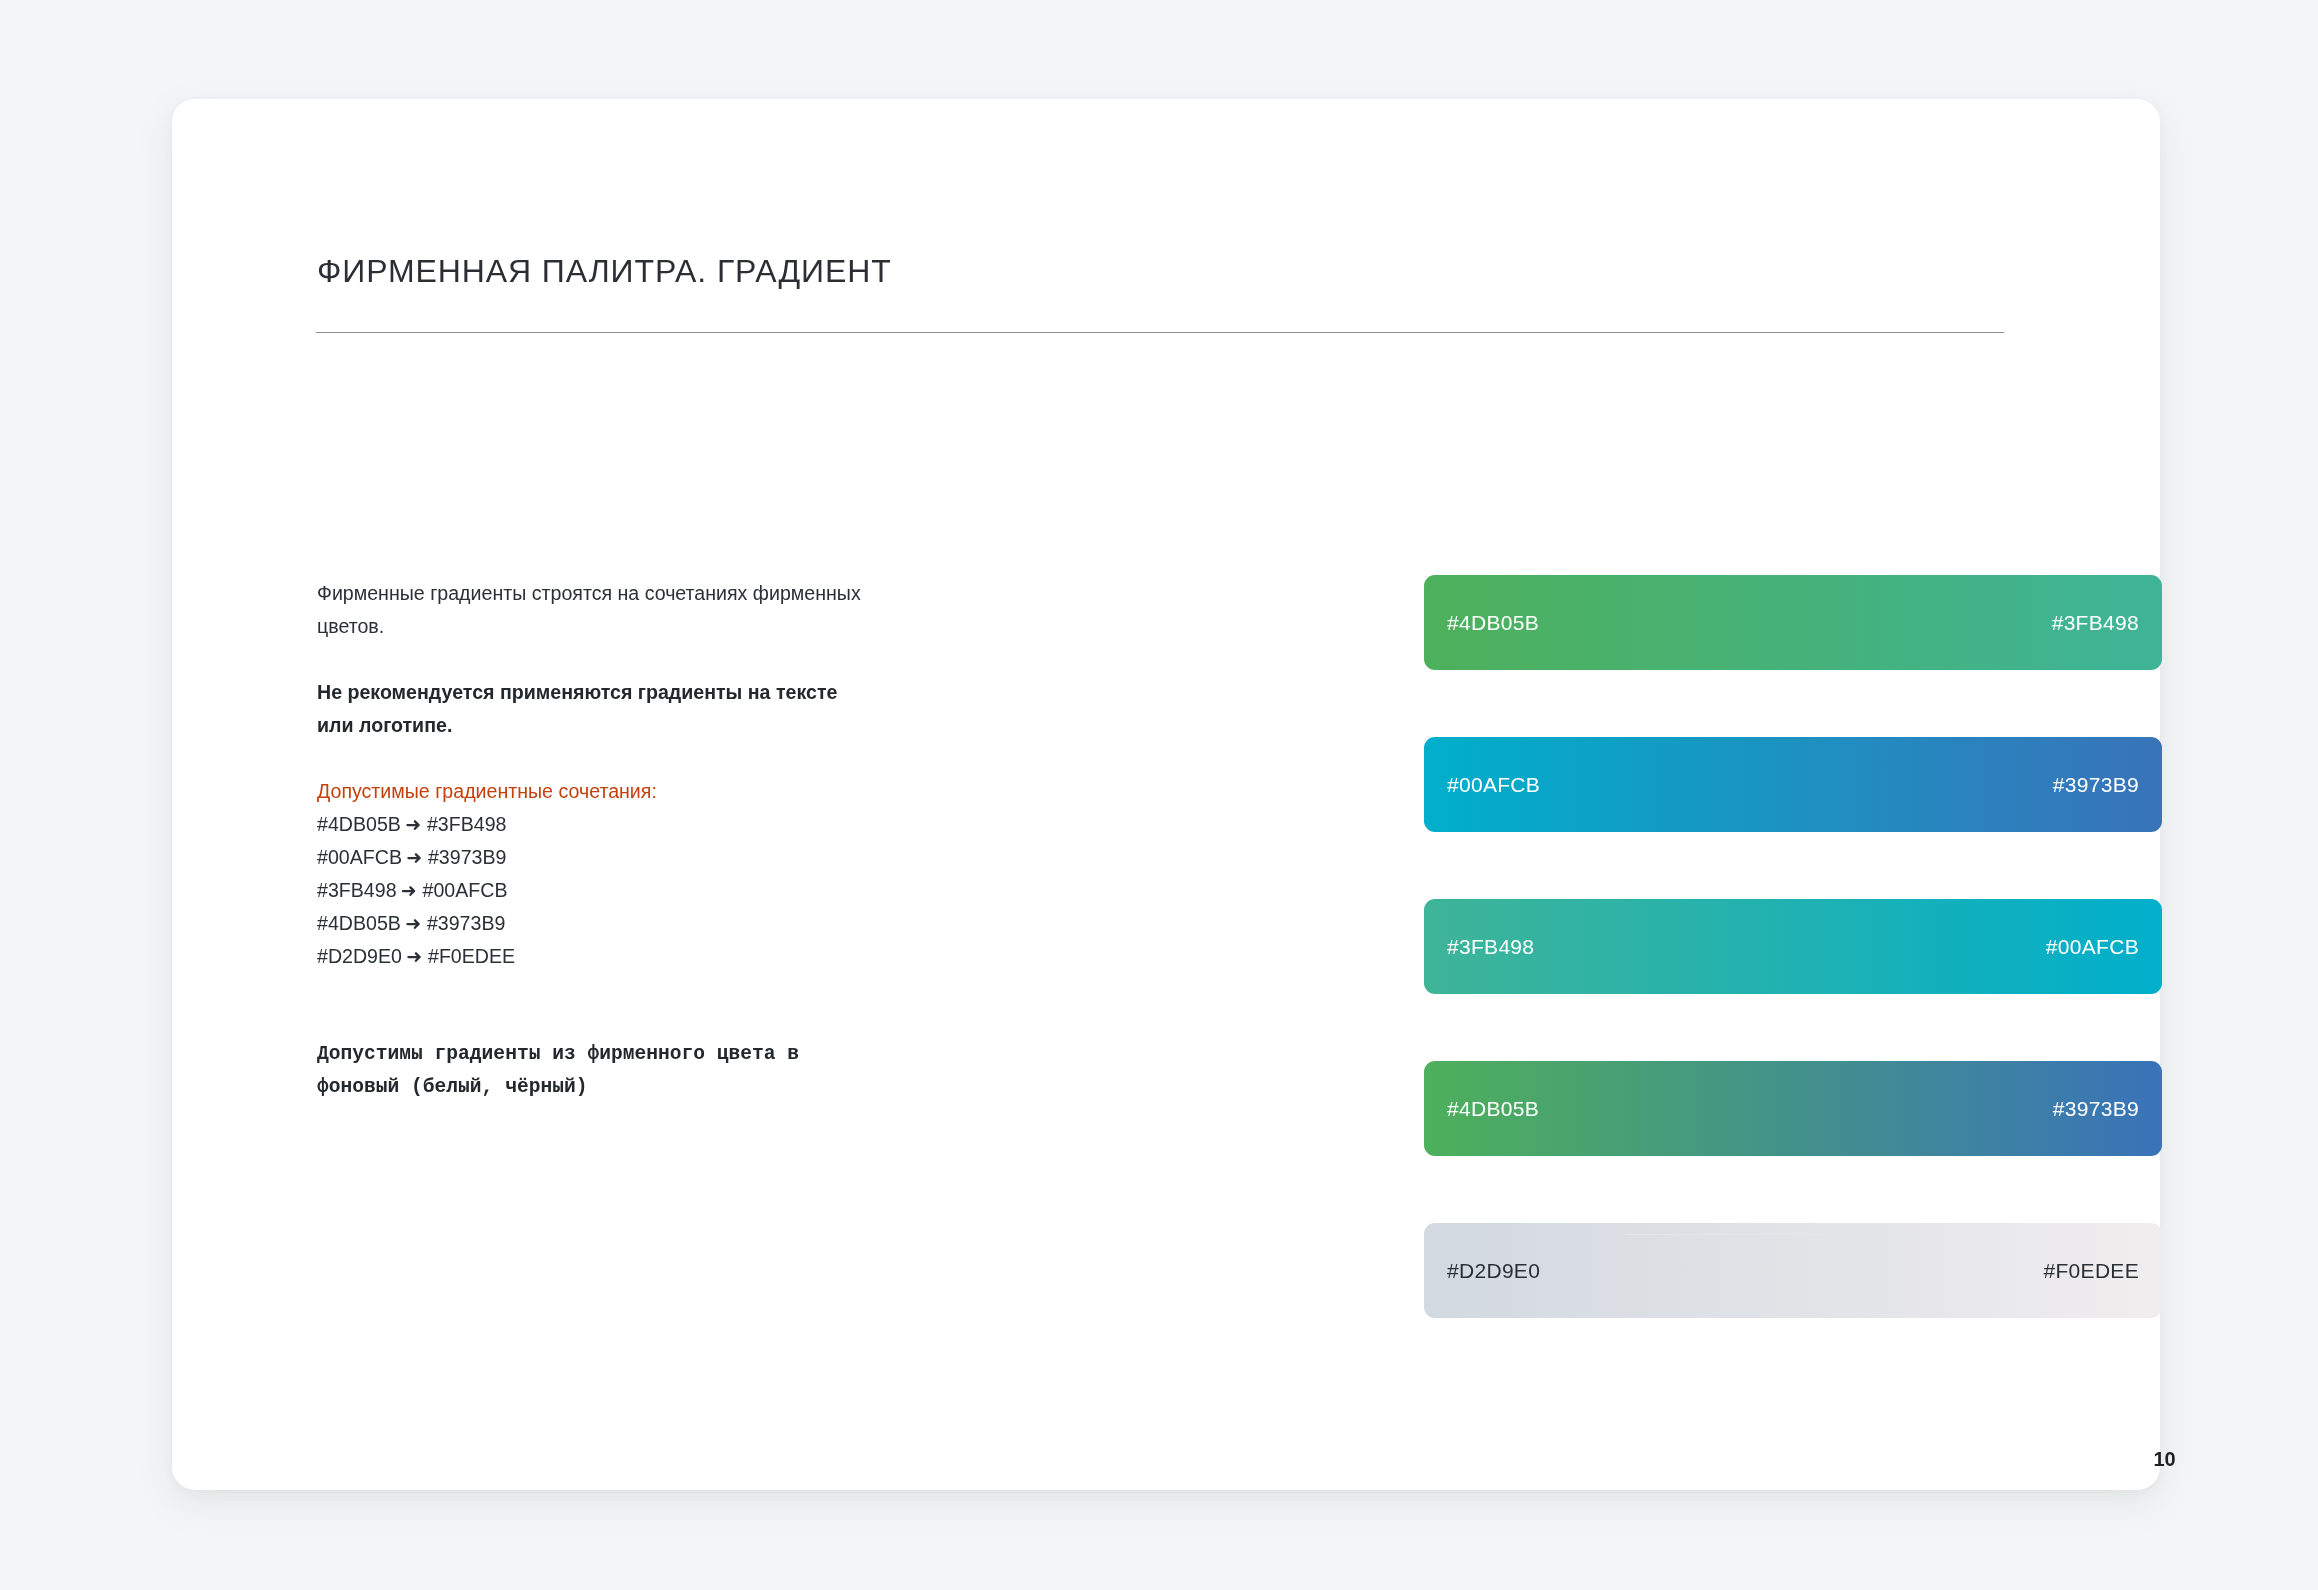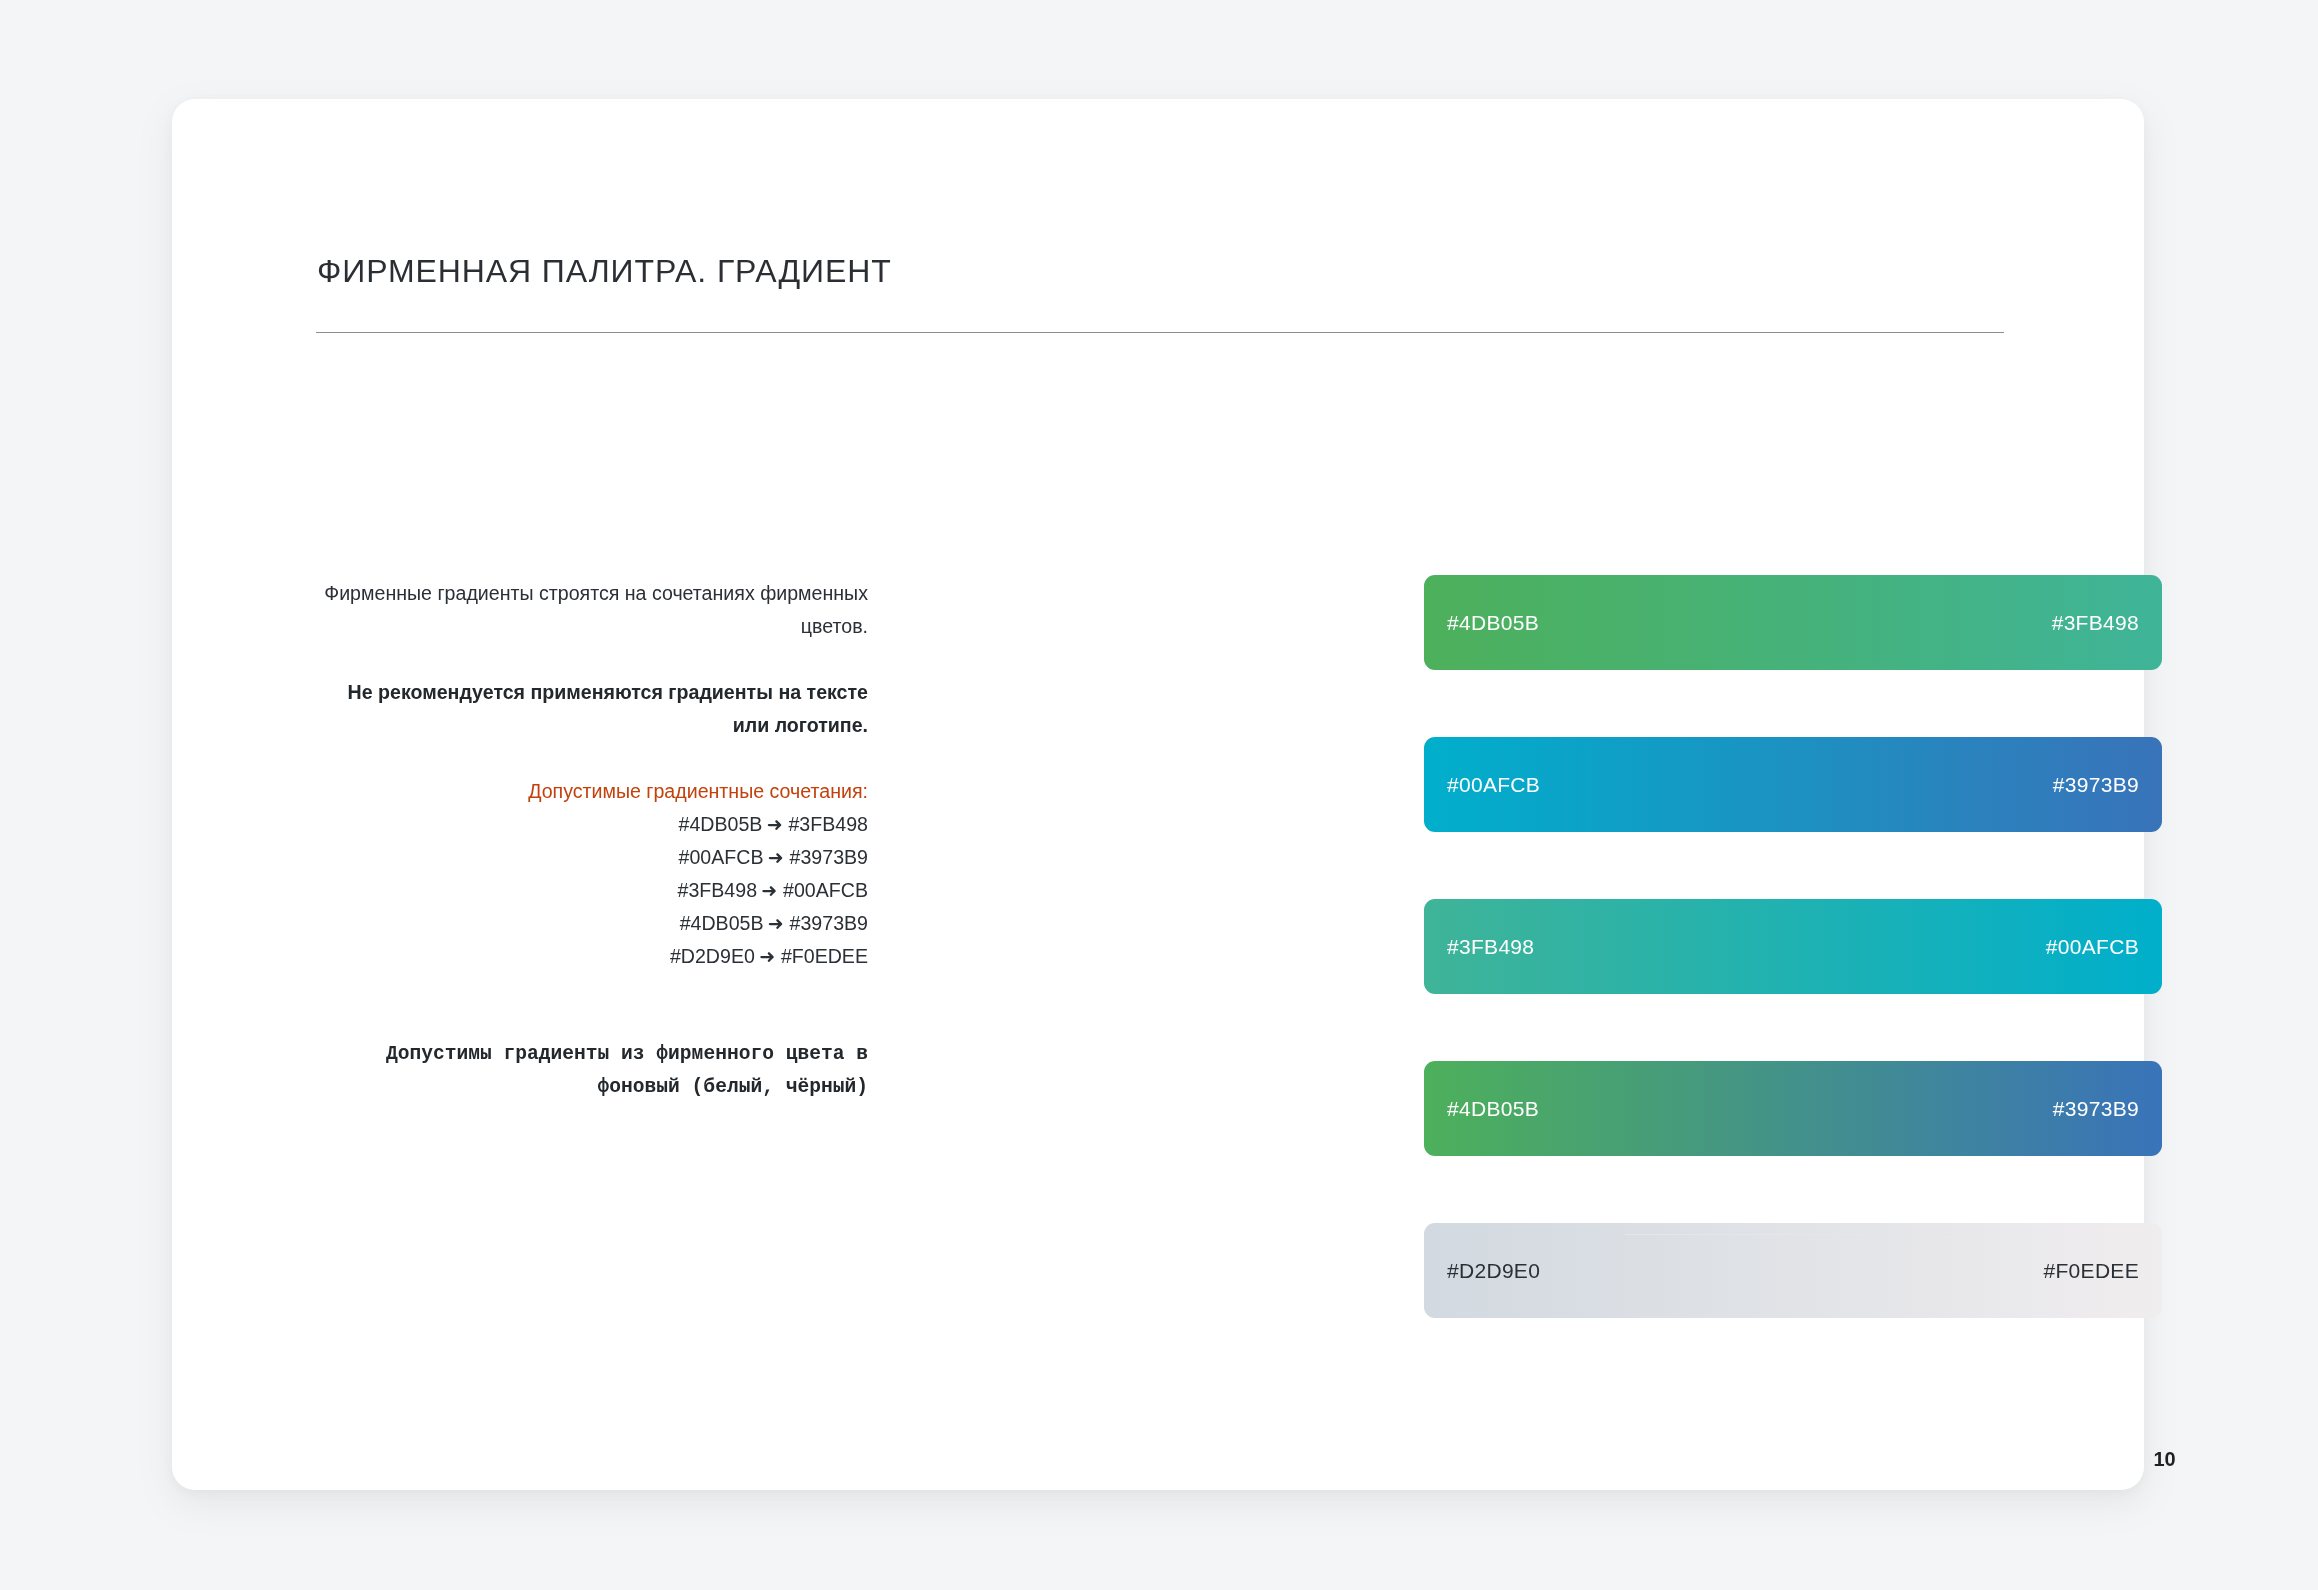--- a/index.html
+++ b/index.html
@@ -20,20 +20,21 @@
   .slide-card {
     position: absolute;
     left: 172px;
     top: 99px;
     width: 1972px;
     height: 1391px;
     background: #ffffff;
     border-radius: 23px;
     box-shadow: 0 13px 35px rgba(120, 128, 140, 0.13),
                 0 2.9px 10px rgba(120, 128, 140, 0.06);
+    padding-left: 16px;
   }
 
   
   .slide-title {
     position: absolute;
     left: 145px;
     top: 133px;
     font-size: 32px;
     letter-spacing: 0.9px;
     color: #2b2f34;
@@ -48,21 +49,20 @@
     height: 1.4px;
     background: #8a8d91;
   }
 
   
   .text-column {
     position: absolute;
     left: 145px;
     top: 478px;
     width: 551px;
-    text-align: right;
   }
   .para {
     font-size: 19.6px;
     line-height: 33px;
     color: #2b3036;
     font-weight: 400;
     margin: 0 0 33px 0;
   }
   .para.bold {
     font-weight: 700;

